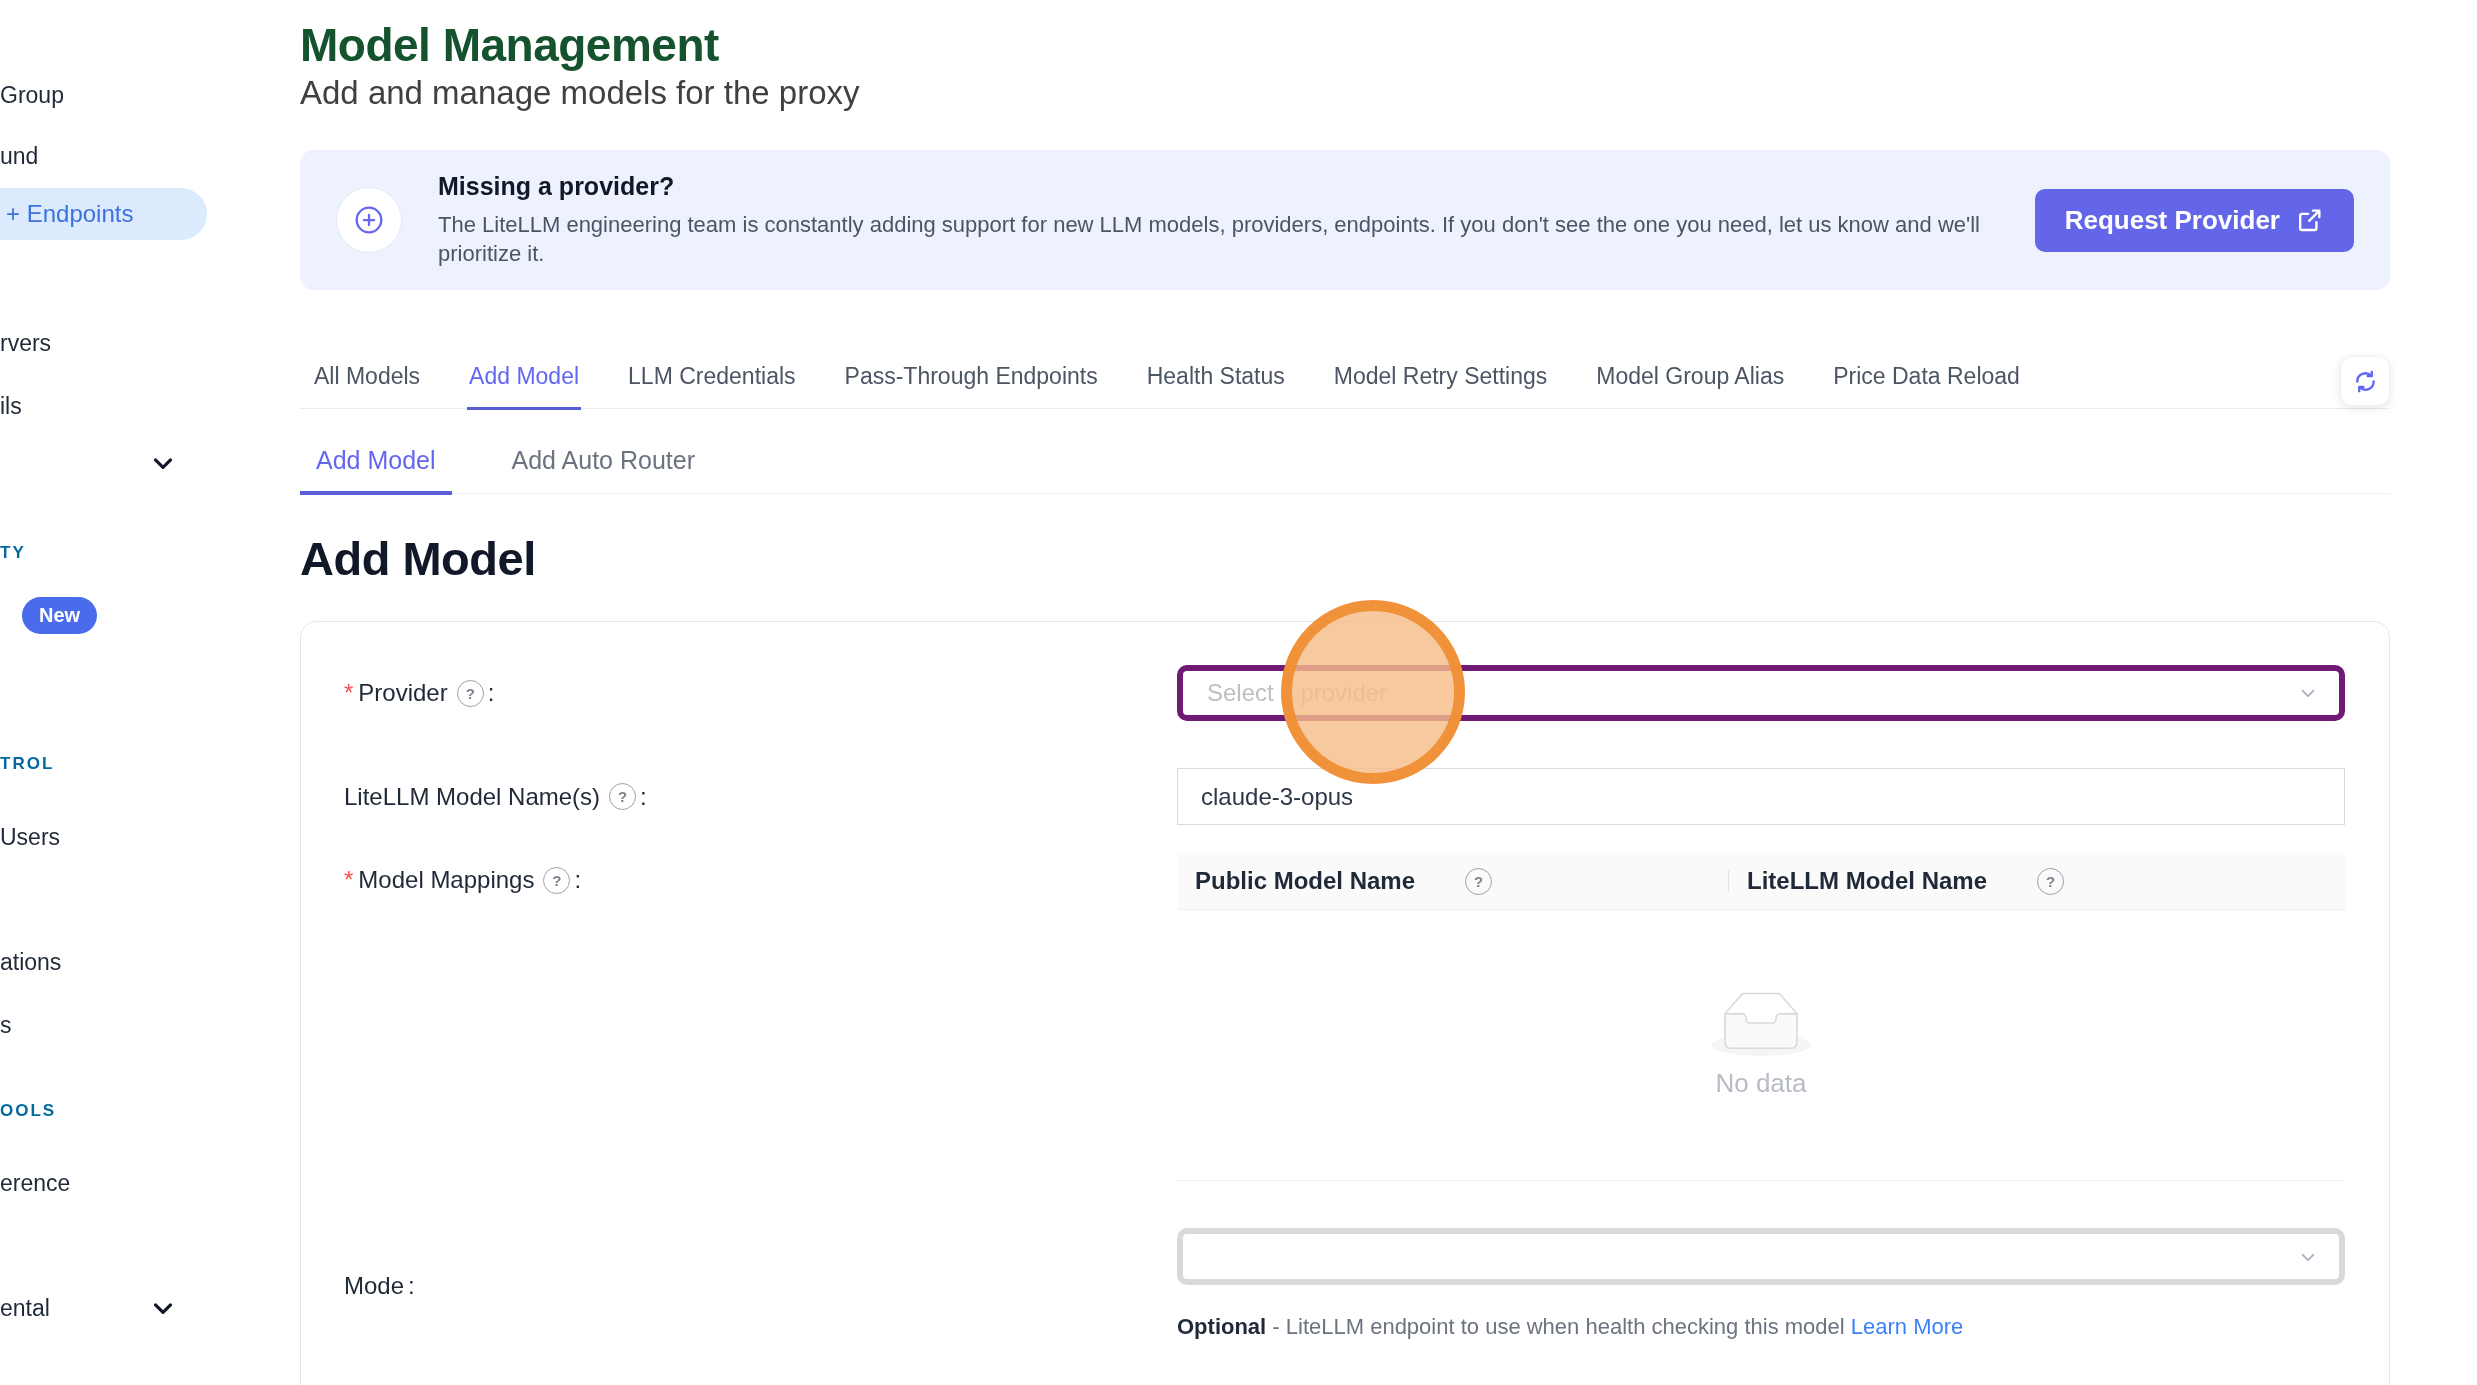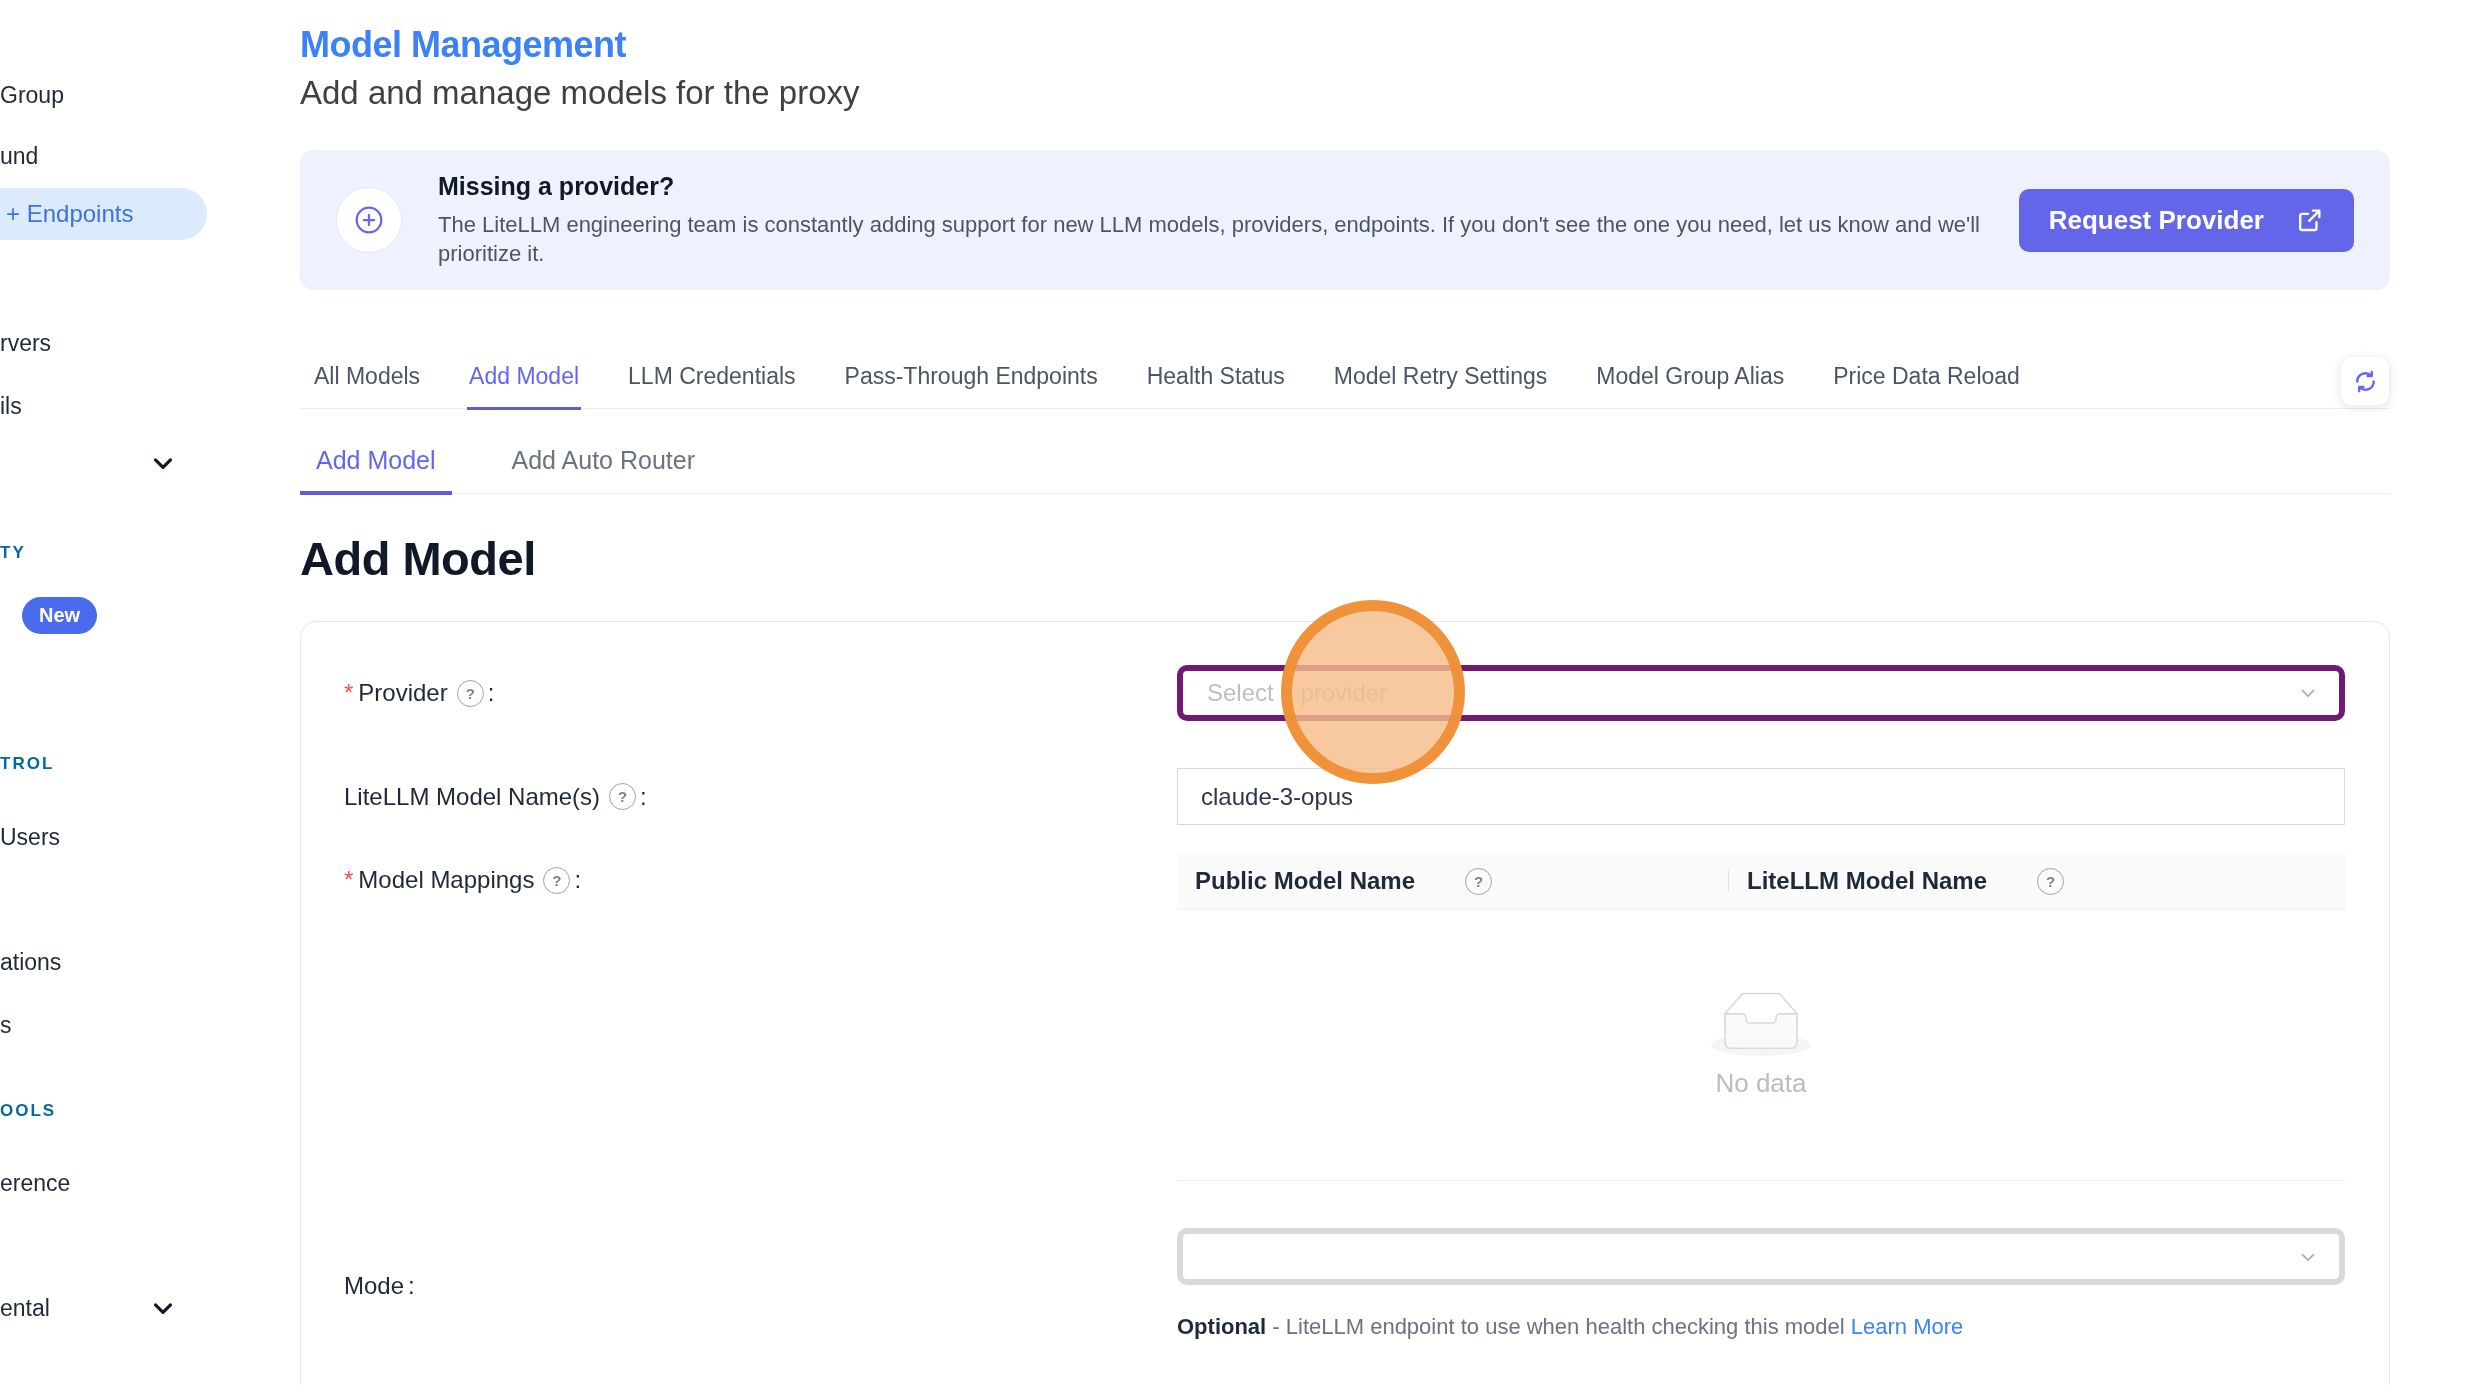--- a/index.html
+++ b/index.html
@@ -11,29 +11,29 @@
   .s-item{position:absolute;left:0;height:32px;line-height:32px;font-size:23px;color:#1F2937;white-space:nowrap;cursor:pointer;}
   .s-pill{position:absolute;top:188px;left:-22px;width:229px;height:52px;background:#DCEAFD;border-radius:26px;display:flex;align-items:center;padding-left:28px;box-sizing:border-box;cursor:pointer;}
   .s-pill span{font-size:24px;color:#3D72DC;}
   .s-section{position:absolute;left:0;font-size:17px;font-weight:700;letter-spacing:2px;color:#0369a1;white-space:nowrap;}
   .s-badge{position:absolute;top:597px;left:22px;height:37px;padding:0 17px;border-radius:19px;background:#4A6BEB;color:#fff;font-size:20px;font-weight:600;display:flex;align-items:center;}
   .s-chev{position:absolute;left:148px;width:30px;height:30px;color:#111827;cursor:pointer;}
   .s-chev svg{width:30px;height:30px;display:block;}
 
   
   main{position:absolute;left:300px;top:0;width:2090px;}
-  .page-title{margin:22px 0 0;font-size:36px;line-height:46px;font-weight:700;color:#3b82f6;letter-spacing:-.5px;}
+  .page-title{margin:22px 0 0;font-size:46px;line-height:46px;font-weight:700;color:#14532d;letter-spacing:-.5px;}
   .page-sub{margin:9px 0 0;font-size:33px;line-height:32px;color:#404040;}
 
   .banner{margin-top:41px;height:140px;background:#EEF2FF;border-radius:14px;display:flex;align-items:center;padding:16px 36px;box-sizing:border-box;}
   .banner-icon{width:64px;height:64px;background:#fff;border:1px solid #E4E9F7;border-radius:50%;display:flex;align-items:center;justify-content:center;flex:none;}
   .banner-text{margin-left:36px;margin-right:30px;}
   .banner-title{margin:0 0 9px;font-size:25px;font-weight:700;color:#111827;}
   .banner-body{margin:0;font-size:22px;line-height:29px;color:#4B5563;max-width:1560px;}
-  .banner-btn{margin-left:auto;flex:none;height:63px;padding:0 30px;background:#6466E9;color:#fff;border:none;border-radius:10px;font-size:26px;font-weight:600;display:flex;align-items:center;gap:32px;font-family:inherit;cursor:pointer;}
+  .banner-btn{margin-left:auto;flex:none;height:63px;padding:0 30px;background:#6466E9;color:#fff;border:none;border-radius:10px;font-size:26px;font-weight:600;display:flex;align-items:center;gap:16px;font-family:inherit;cursor:pointer;}
   .banner-btn svg{width:28px;height:28px;display:block;}
 
   .tabs{margin-top:72px;display:flex;gap:45px;border-bottom:1px solid #EAECF0;padding-left:12px;position:relative;}
   .tab{font-size:23px;line-height:28px;color:#4B5563;padding:0 2px 17px;border-bottom:3px solid transparent;margin-bottom:-2px;white-space:nowrap;cursor:pointer;}
   .tab.active{color:#6366F1;border-color:#5B5ED9;}
 
   .refresh-btn{position:absolute;top:356px;right:0;width:48px;height:48px;border-radius:12px;background:#fff;border:1px solid #F1F2F5;box-shadow:0 2px 8px rgba(15,23,42,.10);display:flex;align-items:center;justify-content:center;cursor:pointer;}
   .refresh-btn svg{width:27px;height:27px;display:block;}
 
   .subtabs{margin-top:36px;display:flex;gap:44px;border-bottom:1px solid #F0F0F2;}

